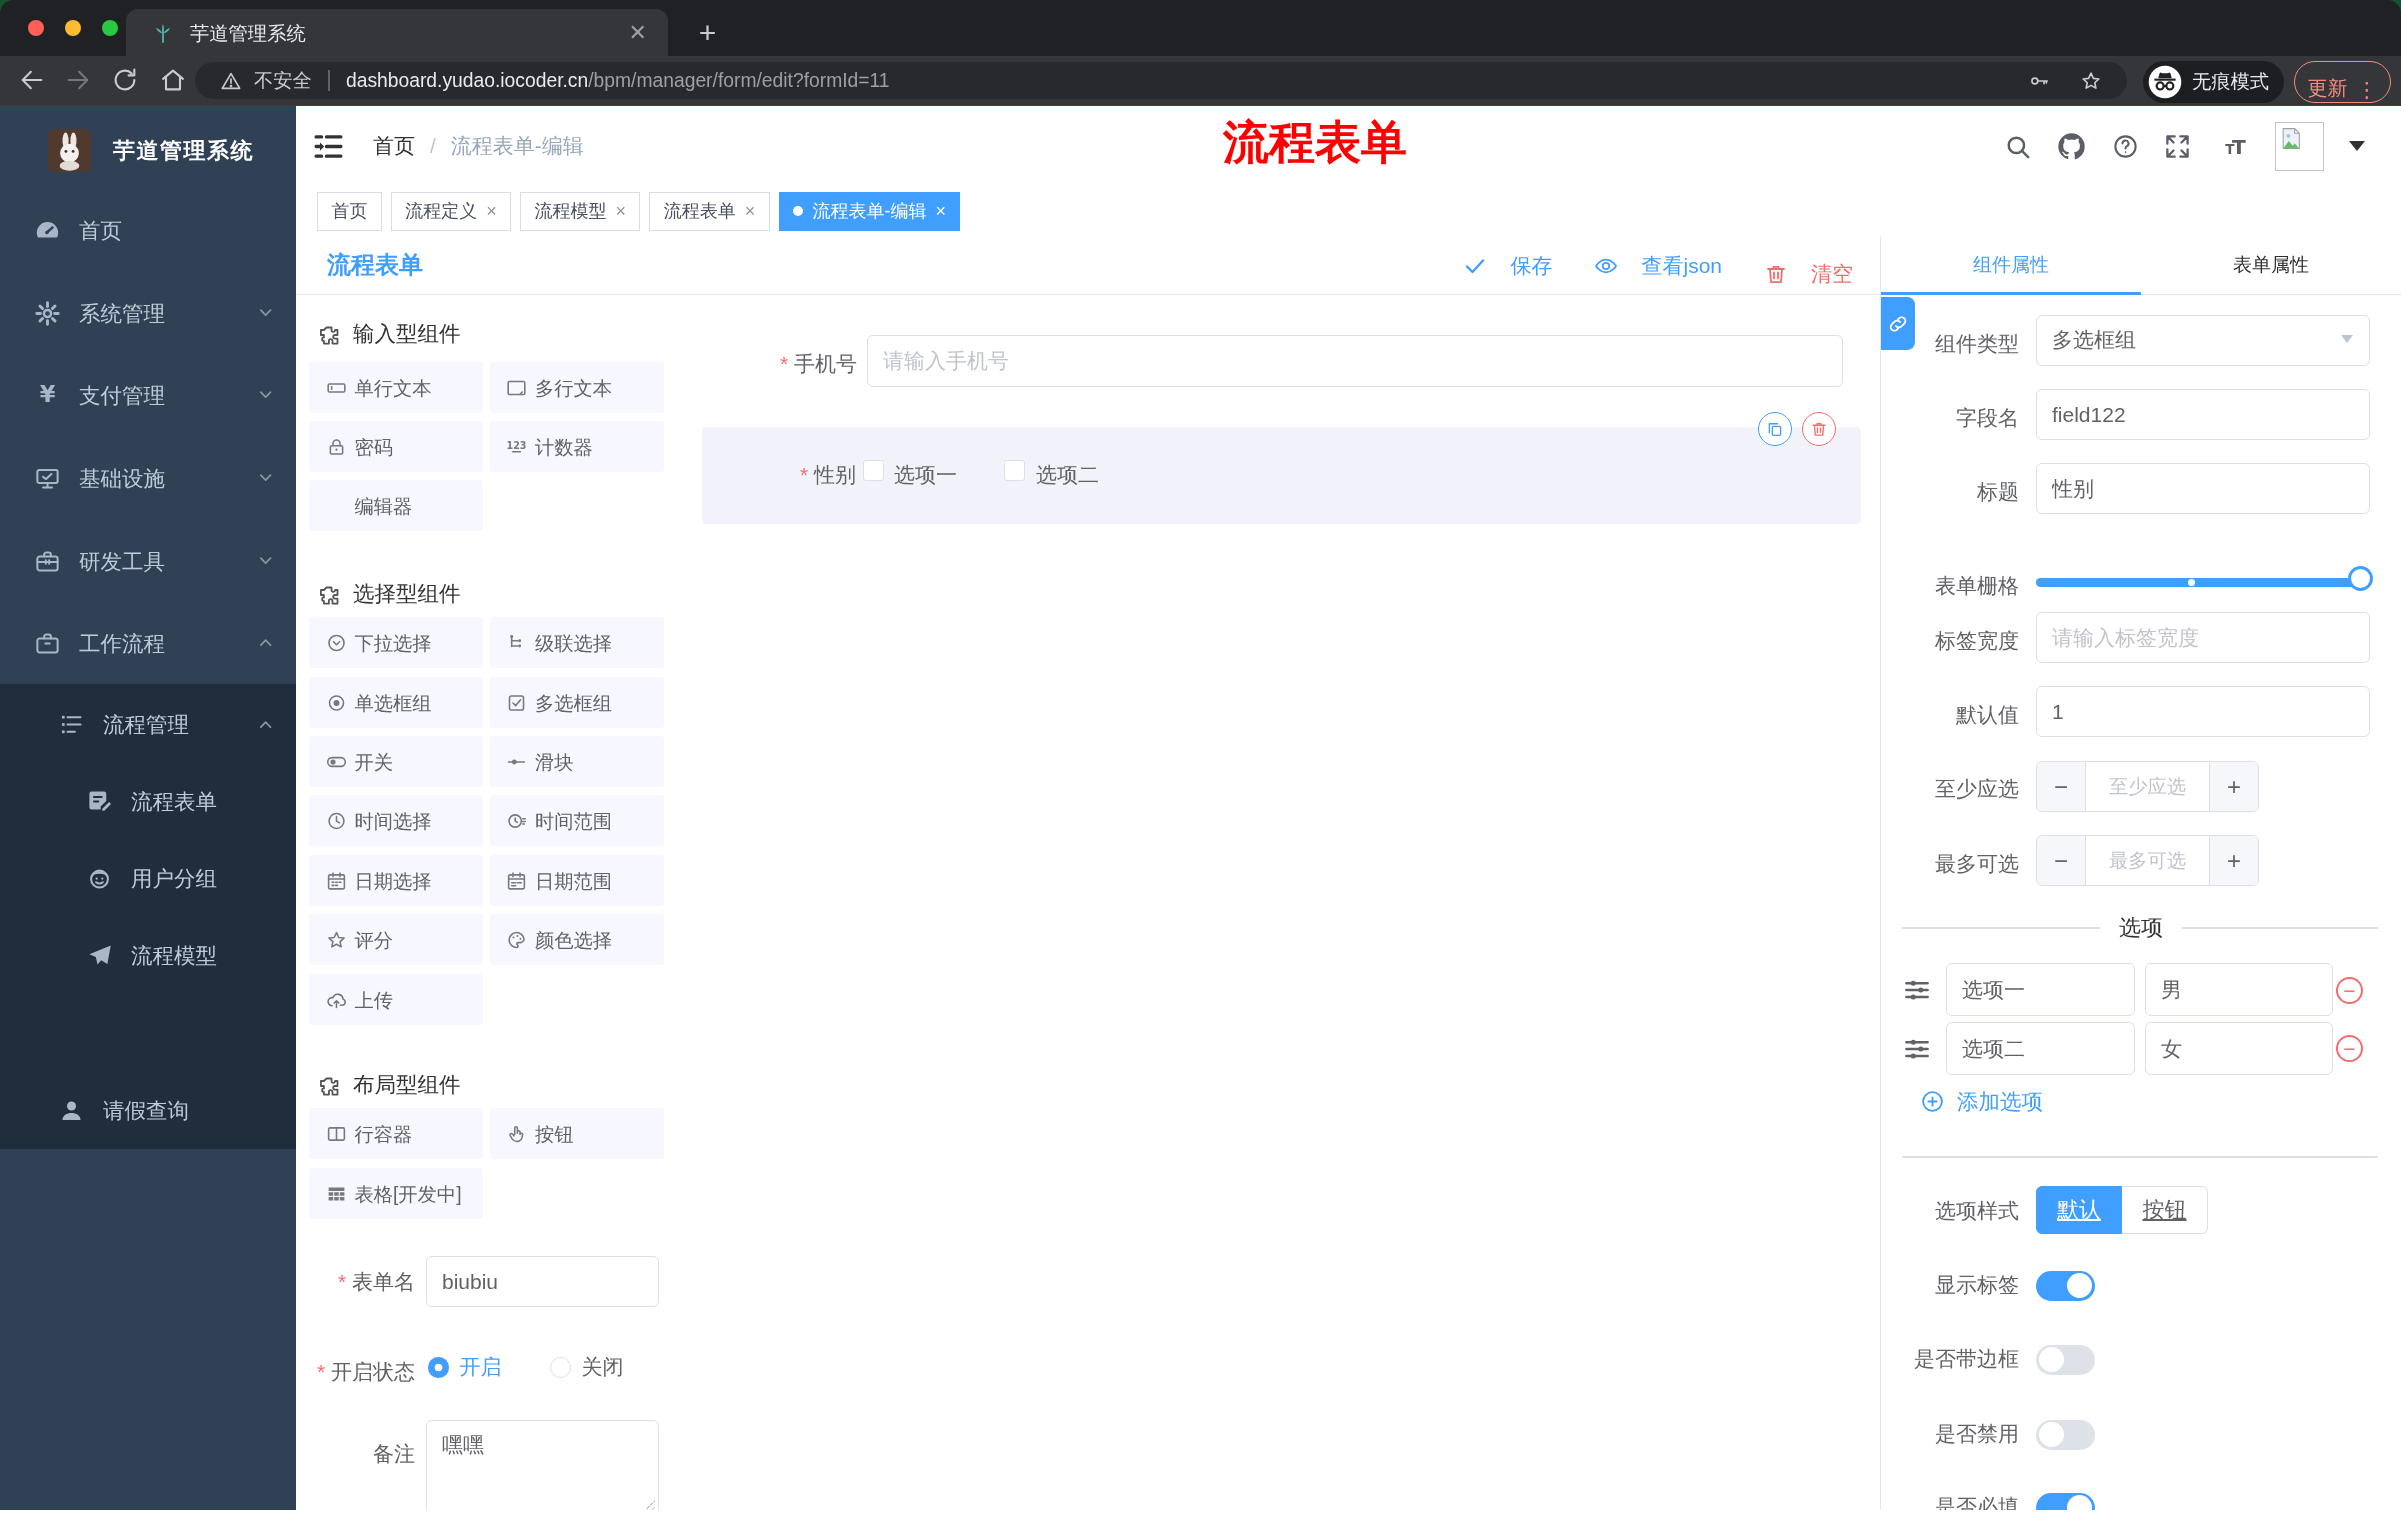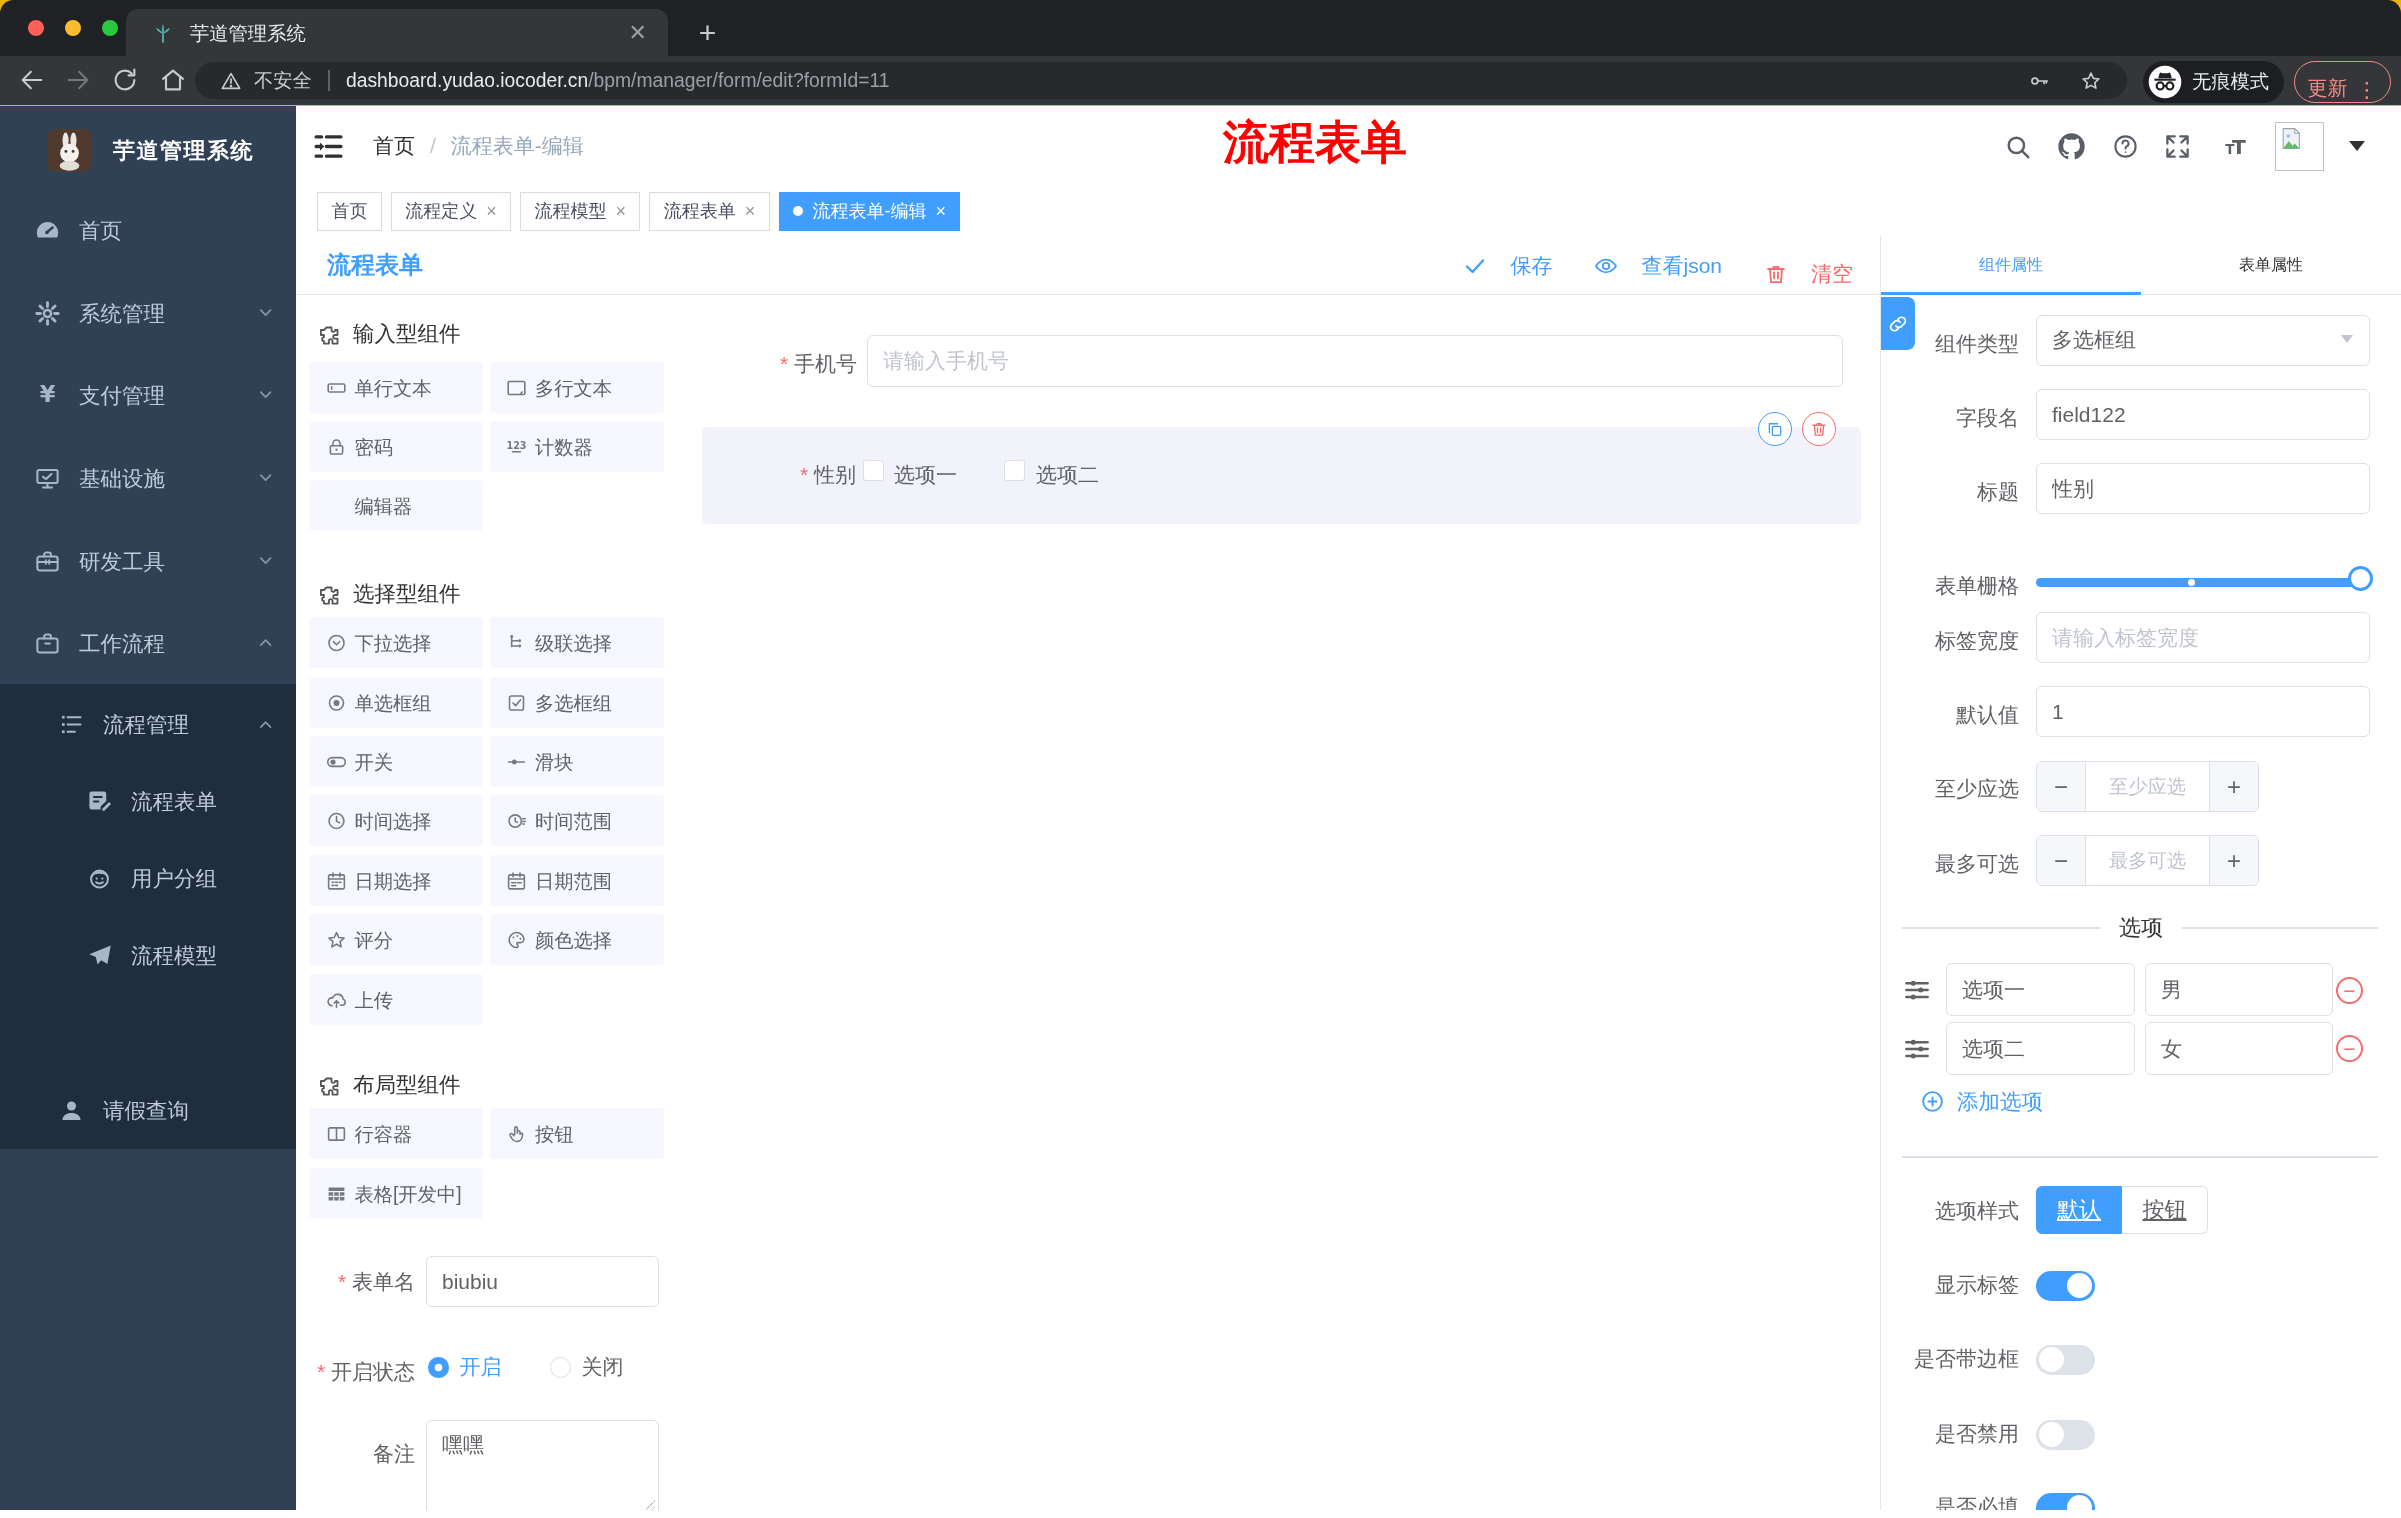--- a/index.html
+++ b/index.html
@@ -1,19 +1,19 @@
 <!DOCTYPE html>
 <html style="font-size:12px"><head>
 <meta charset="utf-8">
 <style>
   * { margin:0; padding:0; box-sizing:border-box; }
   html,body { width:2401px; height:1519px; overflow:hidden; background:#fff;
     font-family:"Liberation Sans","DejaVu Sans",sans-serif; }
   .abs { position:absolute; }
-  .stage { position:relative; width:2401px; height:1510px; overflow:hidden; background:#eab308; }
+  .stage { position:relative; width:2401px; height:1510px; overflow:hidden; background:#14532d; }
   .i { display:inline-flex; align-items:center; justify-content:center; flex:none; }
   .i svg { width:100%; height:100%; display:block; }
 
   
   .tabstrip { left:0; top:0; width:2401px; height:56px; background:#202124; border-radius:13.4px 13.4px 0 0; }
   .light { width:16.3px; height:16.3px; border-radius:50%; top:20px; }
   .btab { left:126px; top:9px; width:542px; height:48px; background:#35363a; border-radius:12px 12px 0 0;
     display:flex; align-items:center; padding:0 21px 0 25px; color:#e8eaed; font-size:19.3px; }
   .btab .i { width:24px; height:24px; margin-right:15px; }
   .btab .x { margin-left:auto; color:#9aa0a6; font-size:22px; }
@@ -102,21 +102,21 @@
   .cbtn .i { width:24px; height:24px; }
   .cbtn.danger { color:#f56c6c;margin-top:16px; }
   .sel-comp { position:absolute; left:24px; top:191px; width:1159px; height:97px; background:#f2f3fa; border-radius:4.5px; }
   .chkbox { position:absolute; width:21px; height:21px; border:1.5px solid #dcdfe6; border-radius:3px; background:#fff; }
   .act-circle { position:absolute; width:34px; height:34px; border-radius:50%; background:#fff;
     display:flex; align-items:center; justify-content:center; }
   .act-circle .i { width:18px; height:18px; }
 
   
   .itabs { position:absolute; left:0; top:0; width:520px; height:59px; border-bottom:1.5px solid #e4e7ed; display:flex; }
-  .itab { width:260px; display:flex; align-items:center; justify-content:center; font-size:16px; color:#303133; }
+  .itab { width:260px; display:flex; align-items:center; justify-content:center; font-size:19px; color:#303133; }
   .itab.active { color:#409eff; }
   .iunderline { position:absolute; left:0; top:56px; width:260px; height:3px; background:#409eff; }
   .handle { position:absolute; left:0; top:61px; width:34px; height:53px; background:#409eff; border-radius:0 7.4px 7.4px 0;
     display:flex; align-items:center; justify-content:center; color:#fff; }
   .handle .i { width:22px; height:22px; }
   .irow-label { position:absolute; left:0; width:138px; text-align:right; color:#606266; font-size:21px; white-space:nowrap; }
   .ictrl { left:155px; width:334px; height:51px; }
   .selcaret { position:absolute; right:16.3px; top:19.3px; width:0; height:0; border-left:6.7px solid transparent;
     border-right:6.7px solid transparent; border-top:8.2px solid #c0c4cc; }
   .slider-track { position:absolute; left:155px; width:321px; height:9px; border-radius:4.5px; background:#409eff; }

